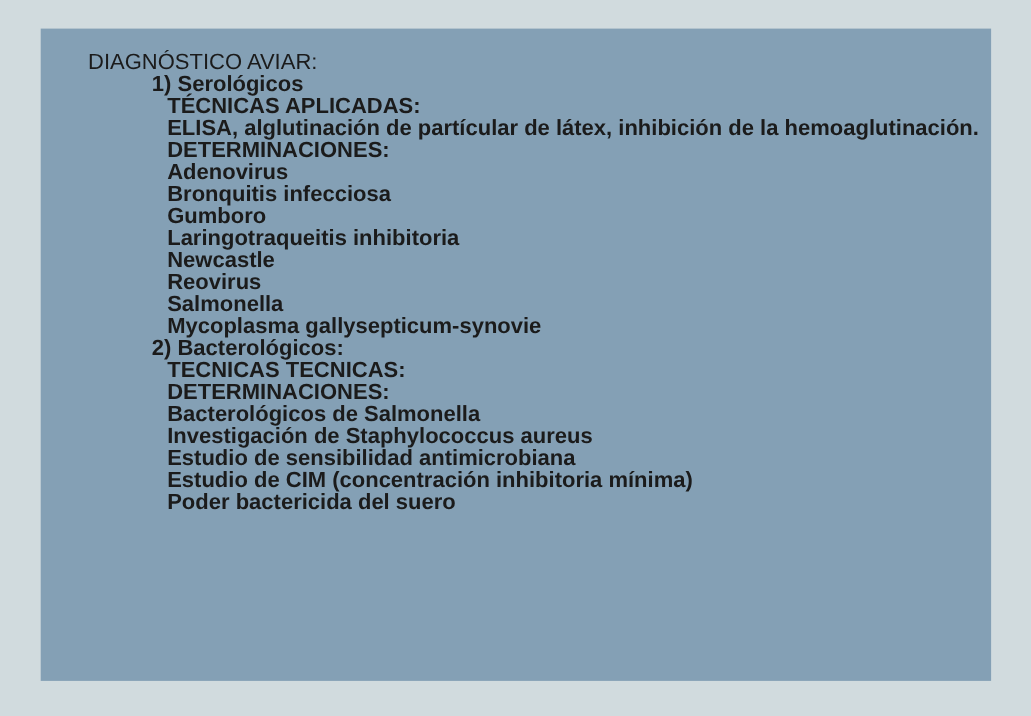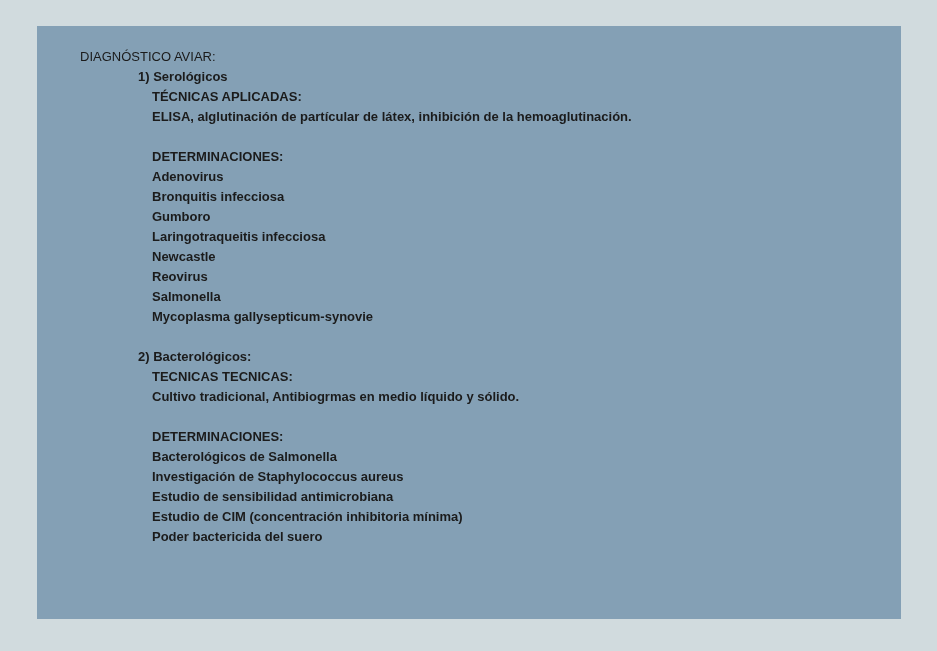--- a/index.html
+++ b/index.html
@@ -19,64 +19,62 @@
     left: 37px;
     top: 26px;
     width: 864px;
     height: 593px;
     background: #84a0b5;
     box-sizing: border-box;
     padding: 21px 20px 0 43px;
     color: #1b1b1b;
   }
   .line {
-    font-size: 13px;
+    font-size: 20px;
     line-height: 20px;
     white-space: pre;
   }
   .section {
     margin-left: 58px;
     font-weight: bold;
   }
   .section-body {
     margin-left: 14px;
   }
   .gap-above {
-    margin-top: 20px;
   }
 </style>
 </head>
 <body>
 
 <div class="panel">
 
   <div class="line">DIAGNÓSTICO AVIAR:</div>
 
   <div class="section">
     <div class="line">1) Serológicos</div>
     <div class="section-body">
       <div class="line">TÉCNICAS APLICADAS:</div>
       <div class="line">ELISA, alglutinación de partícular de látex, inhibición de la hemoaglutinación.</div>
       <div class="line gap-above">DETERMINACIONES:</div>
       <div class="line">Adenovirus</div>
       <div class="line">Bronquitis infecciosa</div>
       <div class="line">Gumboro</div>
-      <div class="line">Laringotraqueitis infecciosa</div>
+      <div class="line">Laringotraqueitis inhibitoria</div>
       <div class="line">Newcastle</div>
       <div class="line">Reovirus</div>
       <div class="line">Salmonella</div>
       <div class="line">Mycoplasma gallysepticum-synovie</div>
     </div>
   </div>
 
   <div class="section gap-above">
     <div class="line">2) Bacterológicos:</div>
     <div class="section-body">
       <div class="line">TECNICAS TECNICAS:</div>
-      <div class="line">Cultivo tradicional, Antibiogrmas en medio líquido y sólido.</div>
       <div class="line gap-above">DETERMINACIONES:</div>
       <div class="line">Bacterológicos de Salmonella</div>
       <div class="line">Investigación de Staphylococcus aureus</div>
       <div class="line">Estudio de sensibilidad antimicrobiana</div>
       <div class="line">Estudio de CIM (concentración inhibitoria mínima)</div>
       <div class="line">Poder bactericida del suero</div>
     </div>
   </div>
 
 </div>

